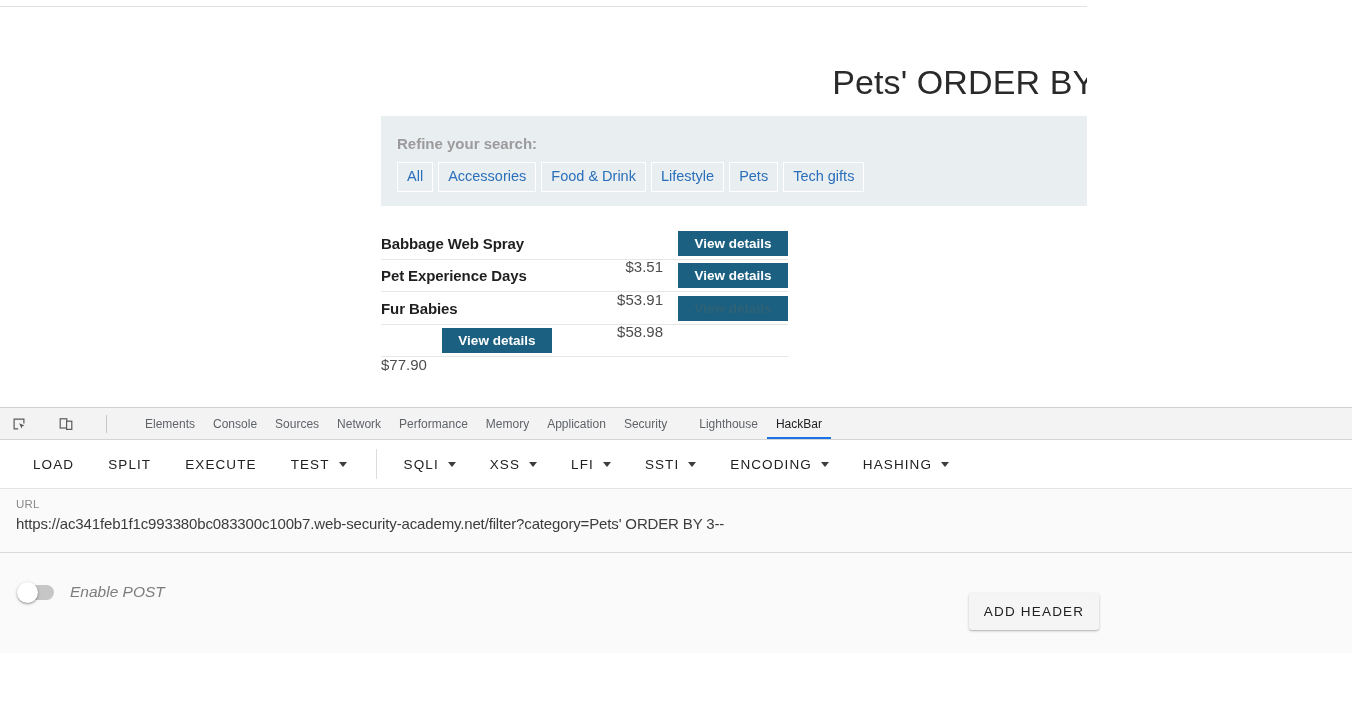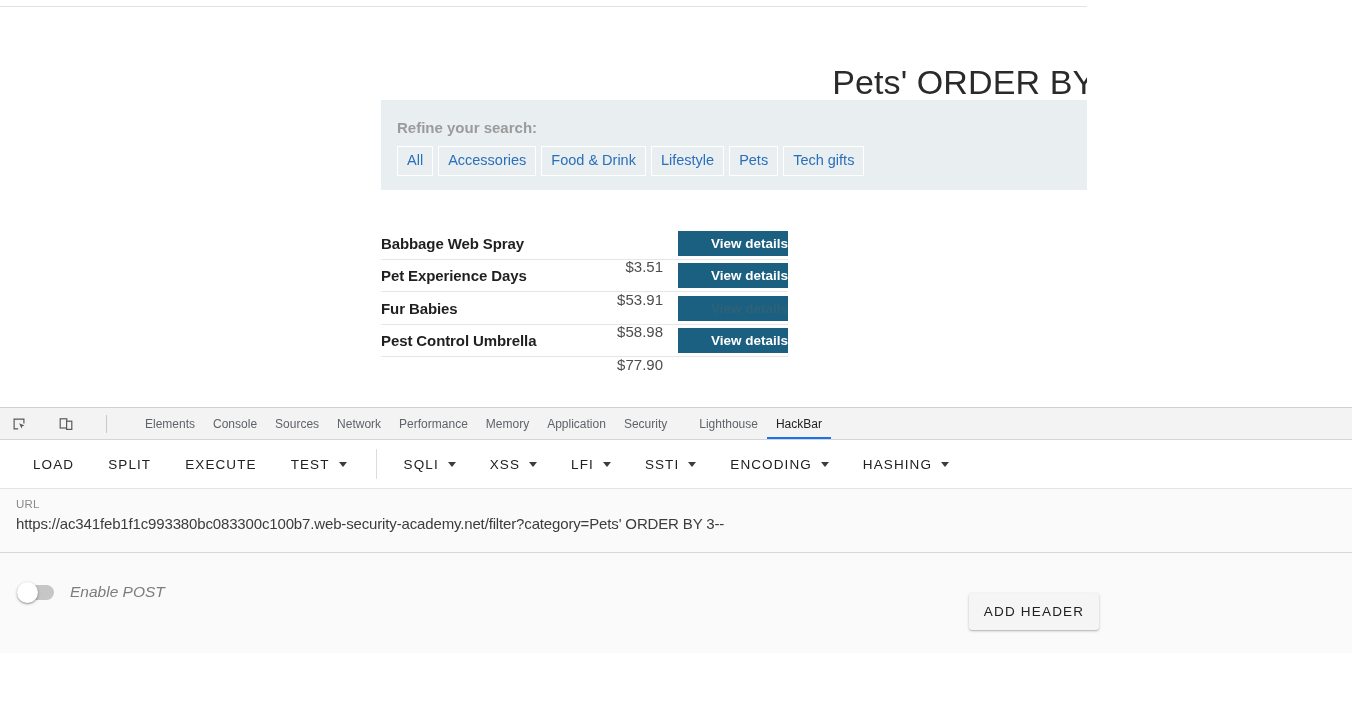--- a/index.html
+++ b/index.html
@@ -37,21 +37,21 @@
     font-weight: 400;
     color: #2a2a2a;
     letter-spacing: 0.1px;
     line-height: 46px;
     white-space: nowrap;
   }
 
   
   .filter-panel {
     position: absolute;
-    left: 381px; top: 100px;
+    left: 381px; top: 116px;
     width: 971px; height: 90px;
     background: #e9eef1;
   }
   .filter-label {
     position: absolute;
     left: 16px; top: 19px;
     font-size: 15px;
     font-weight: bold;
     color: #9b9b9b;
     white-space: nowrap;
@@ -112,21 +112,21 @@
     width: 110px;
     height: 25px;
     background: #1b5f81;
     color: #ffffff;
     border: none;
     font-size: 13.5px;
     font-weight: bold;
     font-family: "Liberation Sans", sans-serif;
     cursor: pointer;
     line-height: 25px;
-    text-align: right;
+    text-align: center;
     padding: 0;
   }
   .pbtn.hovered { color: #2e6277; }
 
   
   .devtools {
     position: absolute;
     left: 0; top: 407px;
     width: 1352px; height: 300px;
     background: #ffffff;
@@ -320,21 +320,20 @@
         <div class="pname">Pet Experience Days</div>
         <div class="pprice">$53.91</div>
         <button class="pbtn">View details</button>
       </div>
       <div class="prow">
         <div class="pname">Fur Babies</div>
         <div class="pprice">$58.98</div>
         <button class="pbtn hovered">View details</button>
       </div>
       <div class="prow">
-        <div class="pname">Pest Control Umbrella</div>
         <div class="pprice">$77.90</div>
         <button class="pbtn">View details</button>
       </div>
     </div>
 
 </div>
 
 <div class="devtools">
 
   <div class="dt-tabbar">

